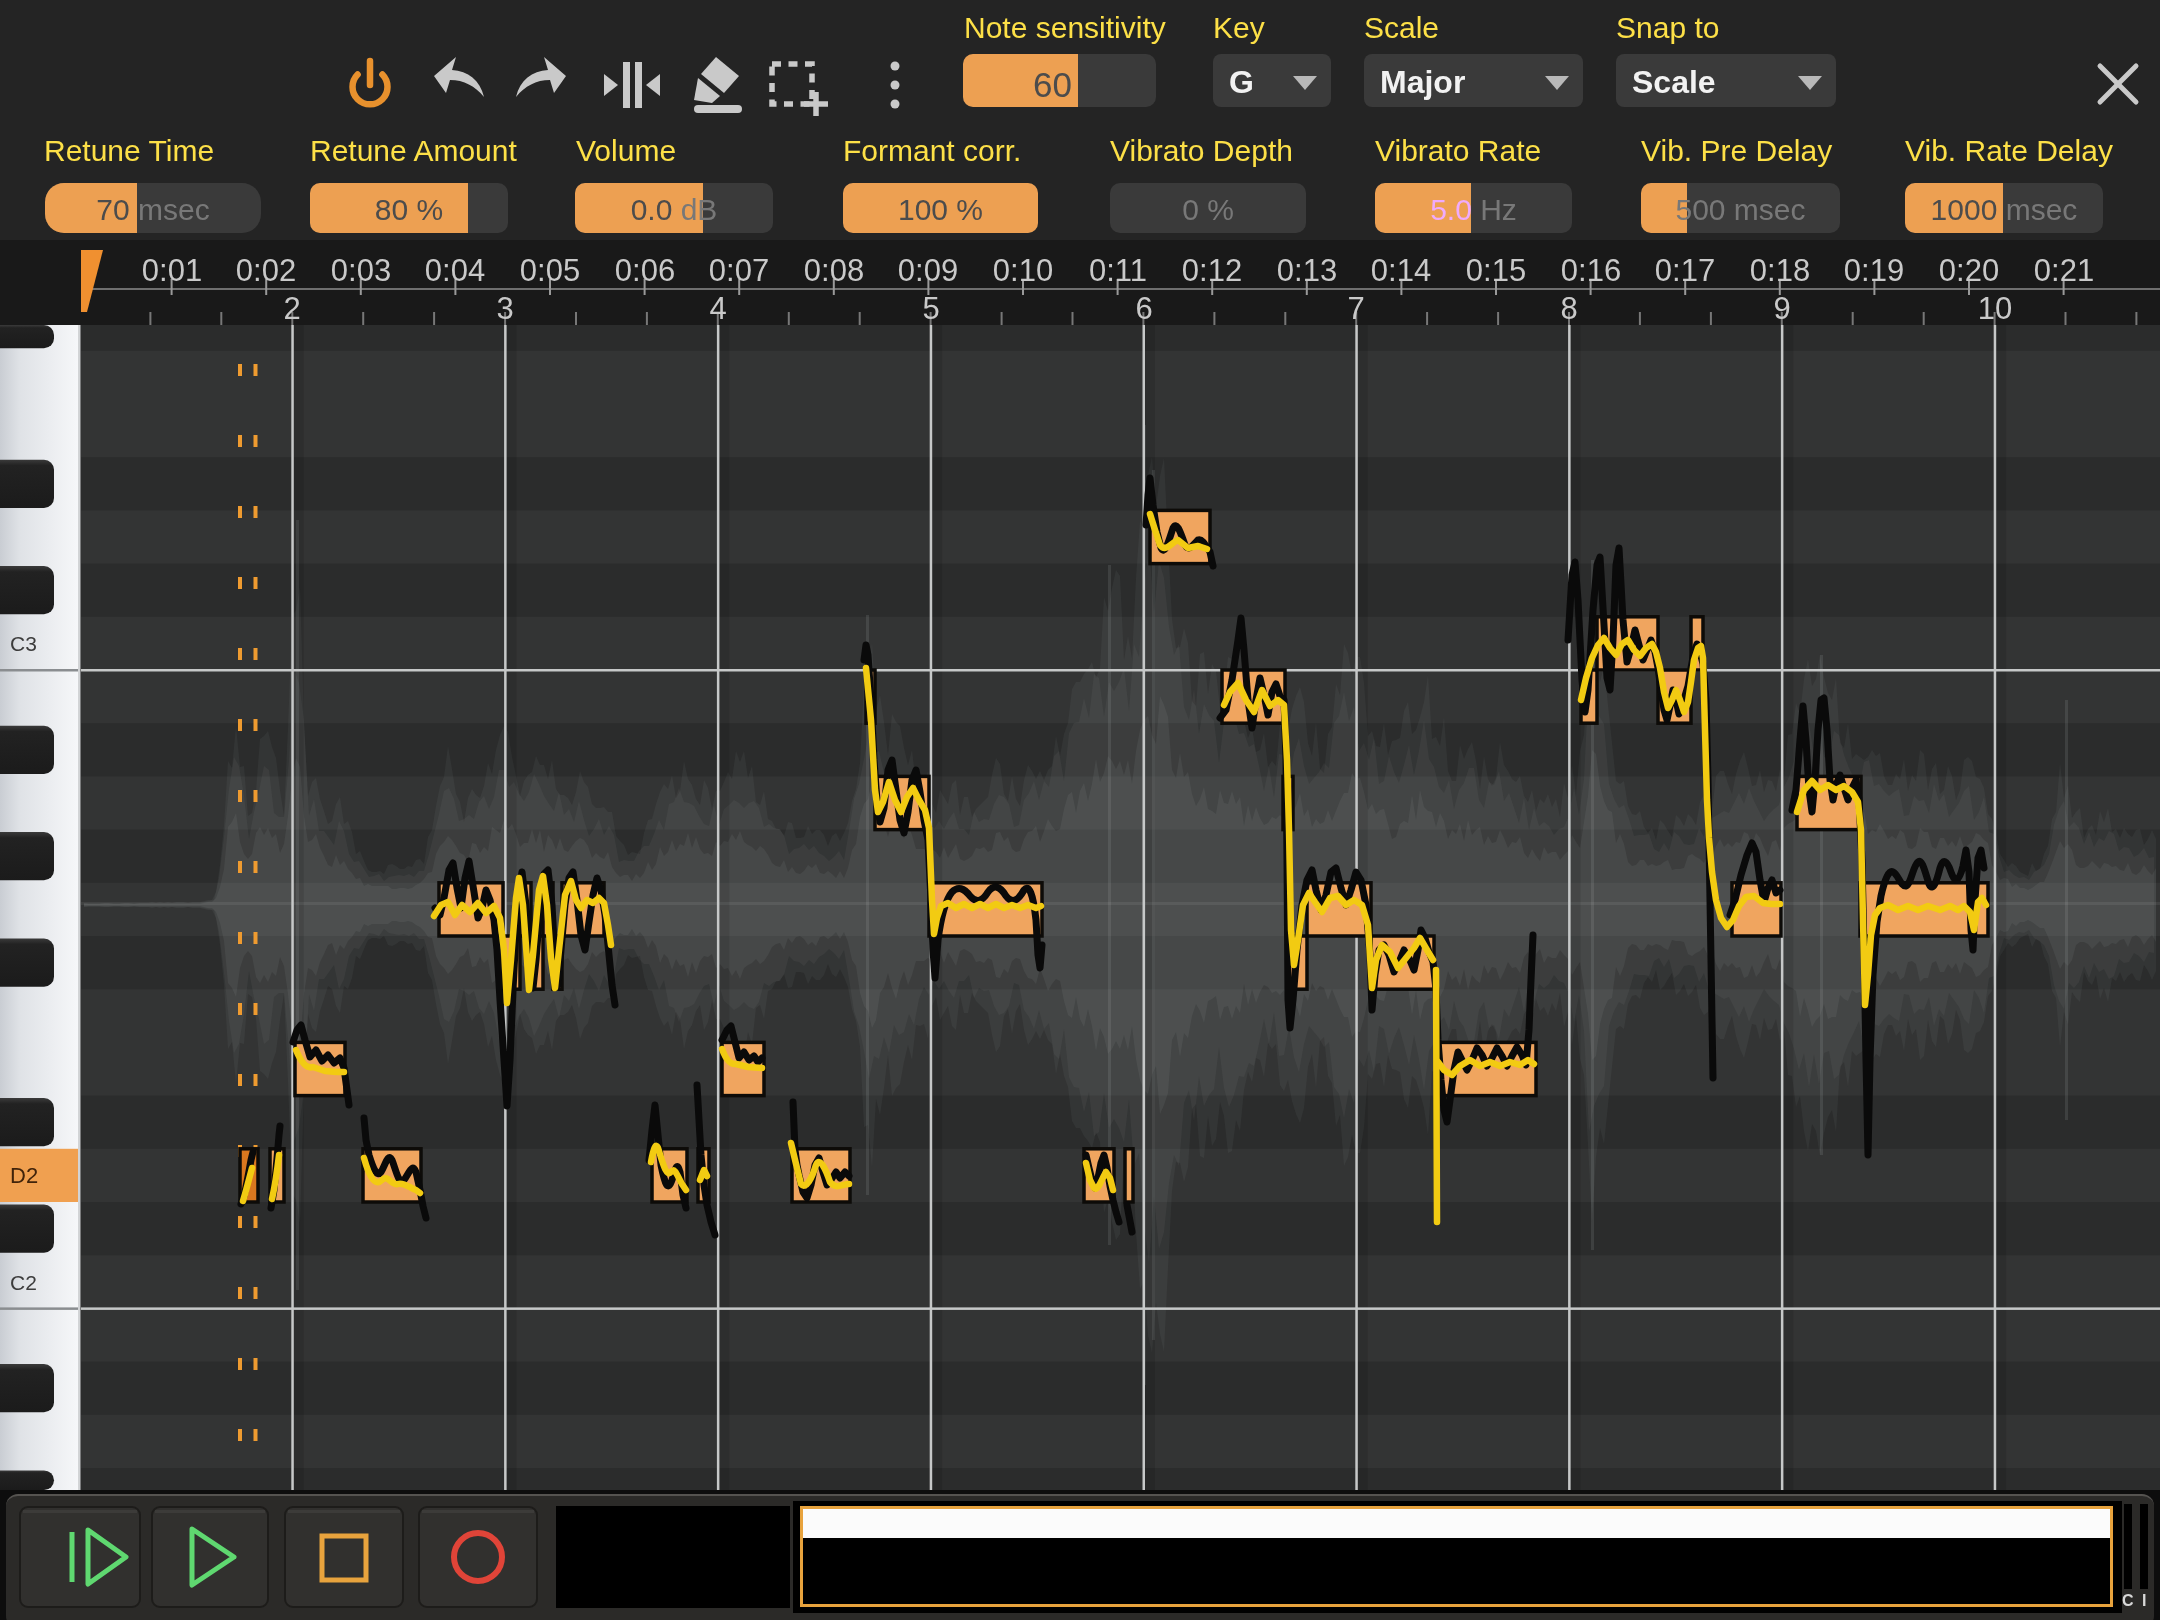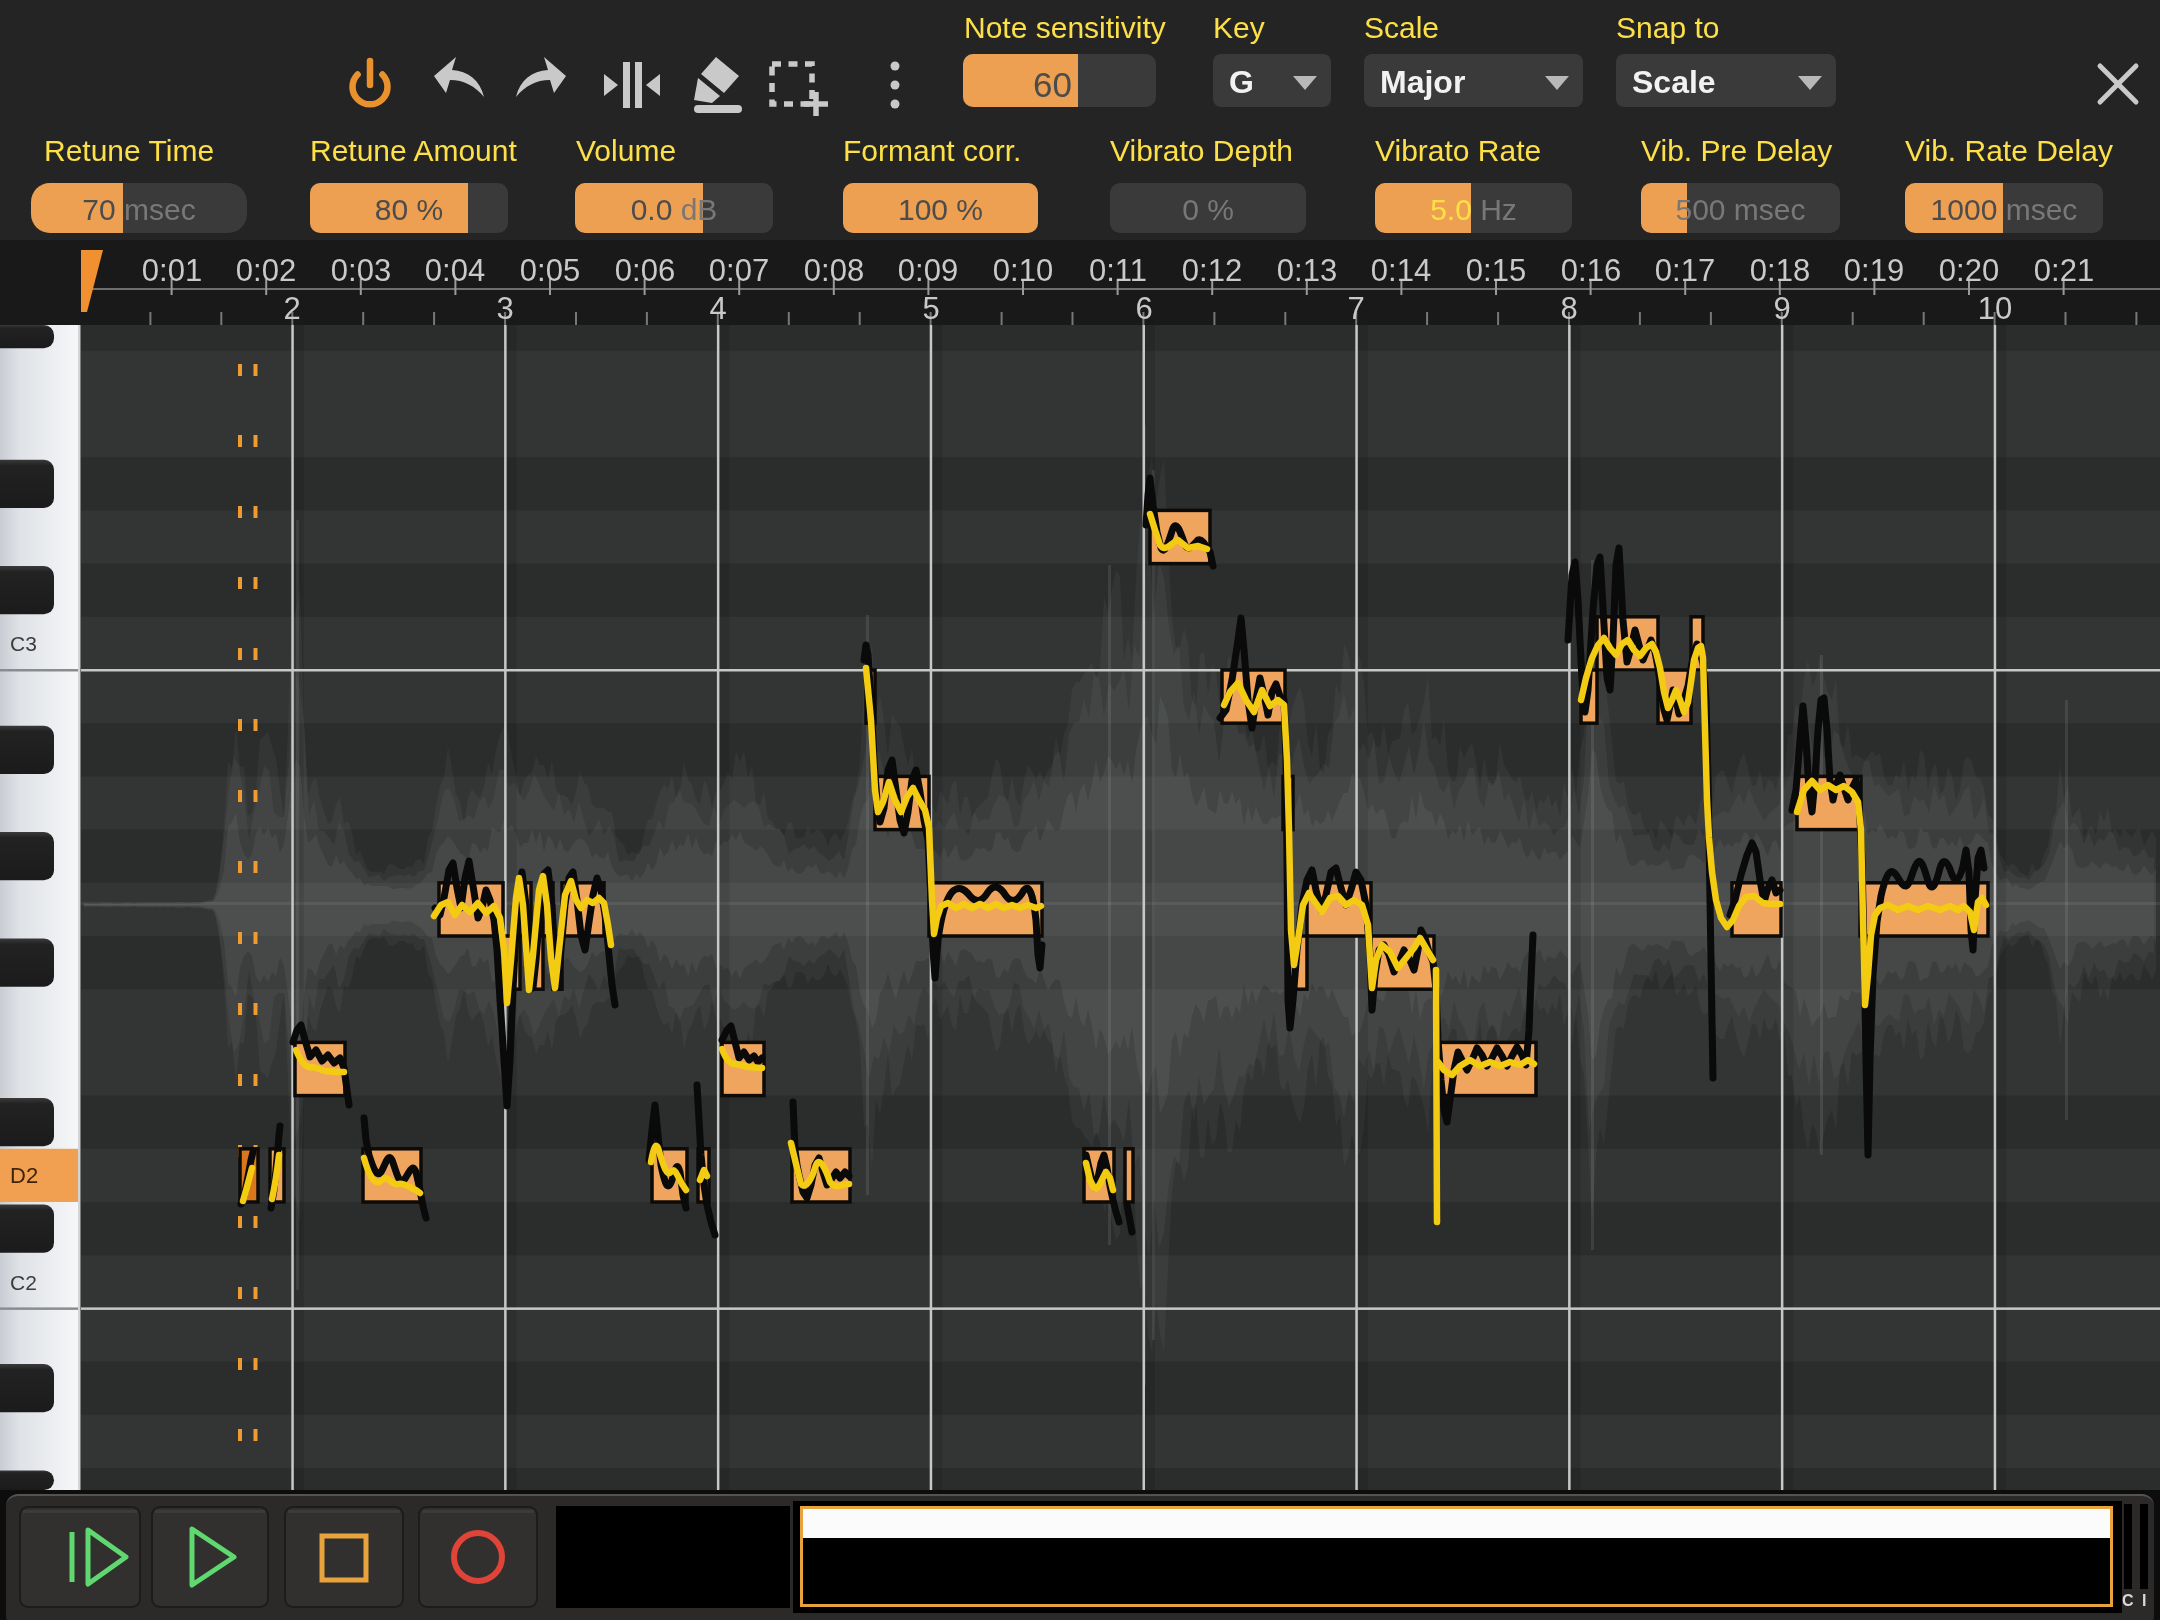--- a/index.html
+++ b/index.html
@@ -78,42 +78,42 @@
       <div class="tri"></div>
     </div>
   <div class="lbl" style="left:44px;top:134px;">Retune Time</div>
   <div class="lbl" style="left:310px;top:134px;">Retune Amount</div>
   <div class="lbl" style="left:576px;top:134px;">Volume</div>
   <div class="lbl" style="left:843px;top:134px;">Formant corr.</div>
   <div class="lbl" style="left:1110px;top:134px;">Vibrato Depth</div>
   <div class="lbl" style="left:1375px;top:134px;">Vibrato Rate</div>
   <div class="lbl" style="left:1641px;top:134px;">Vib. Pre Delay</div>
   <div class="lbl" style="left:1905px;top:134px;">Vib. Rate Delay</div>
-  <div class="slider" style="left:31px;top:183px;width:216px;border-radius:19px;">
+  <div class="slider" style="left:45px;top:183px;width:216px;border-radius:19px;">
     <div class="fill" style="width:92px;"></div>
     <div class="sv"><span style="color:#4c4c4c;">70</span> msec</div>
   </div>
   <div class="slider" style="left:310px;top:183px;width:198px;">
     <div class="fill" style="width:158px;"></div>
     <div class="sv"><span style="color:#4c4c4c;">80 %</span></div>
   </div>
   <div class="slider" style="left:575px;top:183px;width:198px;">
     <div class="fill" style="width:128px;"></div>
     <div class="sv"><span style="color:#4c4c4c;">0.0</span> dB</div>
   </div>
   <div class="slider" style="left:843px;top:183px;width:195px;">
     <div class="fill" style="width:195px;"></div>
     <div class="sv"><span style="color:#4c4c4c;">100 %</span></div>
   </div>
   <div class="slider" style="left:1110px;top:183px;width:196px;">
     <div class="sv">0 %</div>
   </div>
   <div class="slider" style="left:1375px;top:183px;width:197px;">
     <div class="fill" style="width:96px;"></div>
-    <div class="sv"><span style="color:#fde047;">5.0</span> Hz</div>
+    <div class="sv"><span style="color:#f0abfc;">5.0</span> Hz</div>
   </div>
   <div class="slider" style="left:1641px;top:183px;width:199px;">
     <div class="fill" style="width:46px;"></div>
     <div class="sv">500 msec</div>
   </div>
   <div class="slider" style="left:1905px;top:183px;width:198px;">
     <div class="fill" style="width:98px;"></div>
     <div class="sv"><span style="color:#4c4c4c;">1000</span> msec</div>
   </div>
   <svg id="grid" class="abs" style="left:0;top:240px;" width="2160" height="1250" viewBox="0 240 2160 1250">

